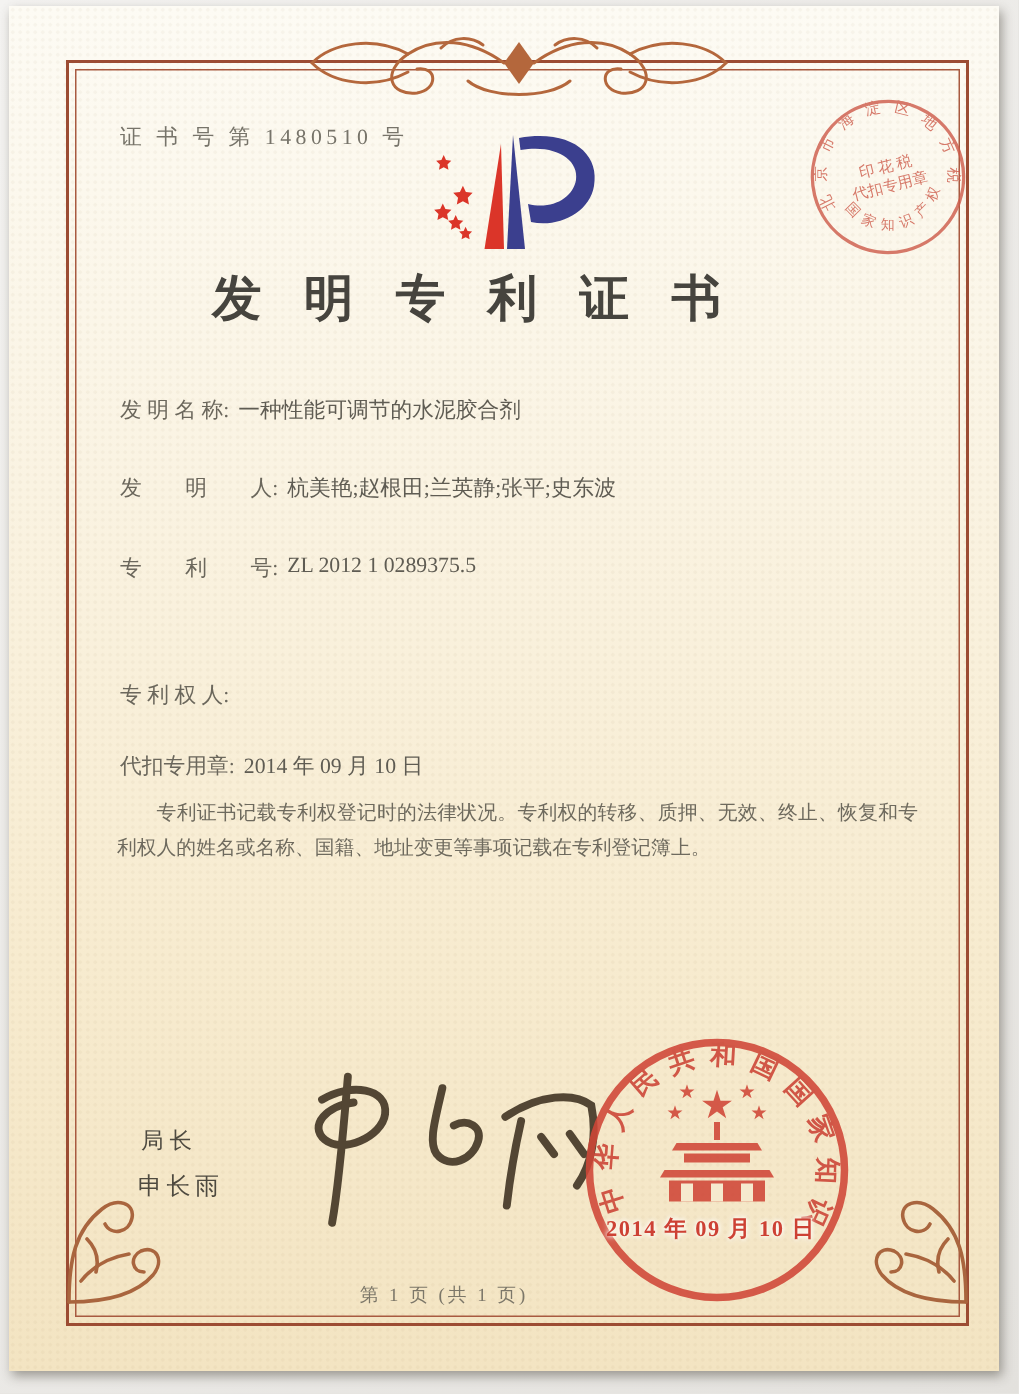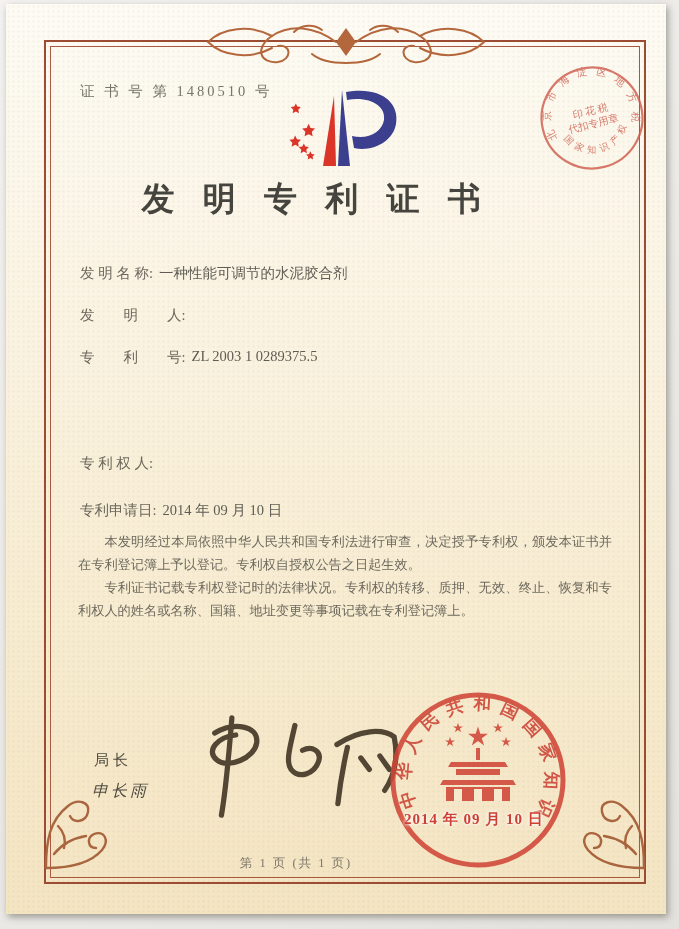--- a/index.html
+++ b/index.html
@@ -16,21 +16,21 @@
   .frame-inner{position:absolute;left:4px;top:4px;right:4px;bottom:4px;border:1px solid #a85a40;}
   .abs{position:absolute;}
   .cert-no{left:74px;top:78px;font-size:14.5px;color:#77746a;letter-spacing:3px;}
   .title{left:0;right:40px;top:173px;text-align:center;font-size:33px;font-weight:bold;color:#46443e;letter-spacing:10px;}
   .field-row{left:74px;display:flex;font-size:14.5px;color:#66635a;white-space:nowrap;}
   .field-label{color:#6b675c;}
   .field-value{margin-left:6px;color:#5f5c53;}
   .paras{left:72px;width:534px;top:527px;font-size:13.2px;line-height:1.74;color:#6e6a5e;text-align:justify;}
   .paras p{margin:0;text-indent:2em;}
   .signer-title{left:88px;top:747px;font-size:15px;color:#4e4a40;letter-spacing:4px;font-family:Liberation Serif, serif;}
-  .signer-name{left:86px;top:777px;font-size:16px;color:#4e4a40;letter-spacing:3px;font-family:"Liberation Sans",sans-serif;font-style:italic;}
+  .signer-name{left:86px;top:777px;font-size:16px;color:#4e4a40;letter-spacing:3px;font-family:"Liberation Sans",sans-serif;}
   .footer-page{left:0;right:80px;top:851px;text-align:center;font-size:12.5px;color:#7c7769;letter-spacing:2px;}
   .seal-wrap{left:382px;top:686px;width:180px;height:180px;opacity:.88;}
   .seal-date{left:398px;top:806px;font-size:15px;font-weight:bold;color:#cd4134;letter-spacing:1px;
     text-shadow:0 0 3px #fff,0 0 5px #fff;}
   .stamp-wrap{left:530px;top:58px;width:112px;height:112px;transform:rotate(-14deg);opacity:.8;}
   .logo-wrap{left:278px;top:82px;width:134px;height:96px;}
   .orn-top{left:188px;top:14px;width:304px;height:58px;color:#b4673c;}
   .orn-corner{width:80px;height:80px;color:#a9653e;}
   .orn-bl{left:32px;top:792px;}
   .orn-br{left:566px;top:792px;transform:scaleX(-1);}
@@ -120,37 +120,37 @@
         <text x="60" y="70" font-size="11" fill="#cd5a49" text-anchor="middle">代扣专用章</text>
       </svg>
     </div>
 
     <div class="abs title">发 明 专 利 证 书</div>
 
     <div class="abs field-row" style="top:260px">
       <span class="field-label">发 明 名 称:</span>
       <span class="field-value">一种性能可调节的水泥胶合剂</span>
     </div>
-    <div class="abs field-row" style="top:302px">
+    <div class="abs field-row" style="top:312px">
       <span class="field-label">发　　明　　人:</span>
-    </div>
-    <div class="abs field-row" style="top:344px">
+      <span class="field-value">杭美艳;赵根田;兰英静;张平;史东波</span>
+    </div>
+    <div class="abs field-row" style="top:365px">
       <span class="field-label">专　　利　　号:</span>
-      <span class="field-value">ZL 2003 1 0289375.5</span>
+      <span class="field-value">ZL 2012 1 0289375.5</span>
     </div>
     <div class="abs field-row" style="top:450px">
       <span class="field-label">专 利 权 人:</span>
     </div>
     <div class="abs field-row" style="top:497px">
-      <span class="field-label">专利申请日:</span>
+      <span class="field-label">代扣专用章:</span>
       <span class="field-value">2014 年 09 月 10 日</span>
     </div>
 
     <div class="abs paras">
-      <p>本发明经过本局依照中华人民共和国专利法进行审查，决定授予专利权，颁发本证书并在专利登记簿上予以登记。专利权自授权公告之日起生效。</p>
       <p>专利证书记载专利权登记时的法律状况。专利权的转移、质押、无效、终止、恢复和专利权人的姓名或名称、国籍、地址变更等事项记载在专利登记簿上。</p>
     </div>
 
     <div class="abs signer-title">局长</div>
     <div class="abs signer-name">申长雨</div>
 
     <div class="abs" style="left:172px;top:710px;width:230px;height:105px">
       <svg viewBox="0 0 240 110">
         <g fill="none" stroke="#423524" stroke-width="5.5" stroke-linecap="round" opacity=".9">
           <path d="M38 20 C58 8 84 12 82 30 C80 46 52 58 40 48 C28 38 42 24 60 22"></path>

